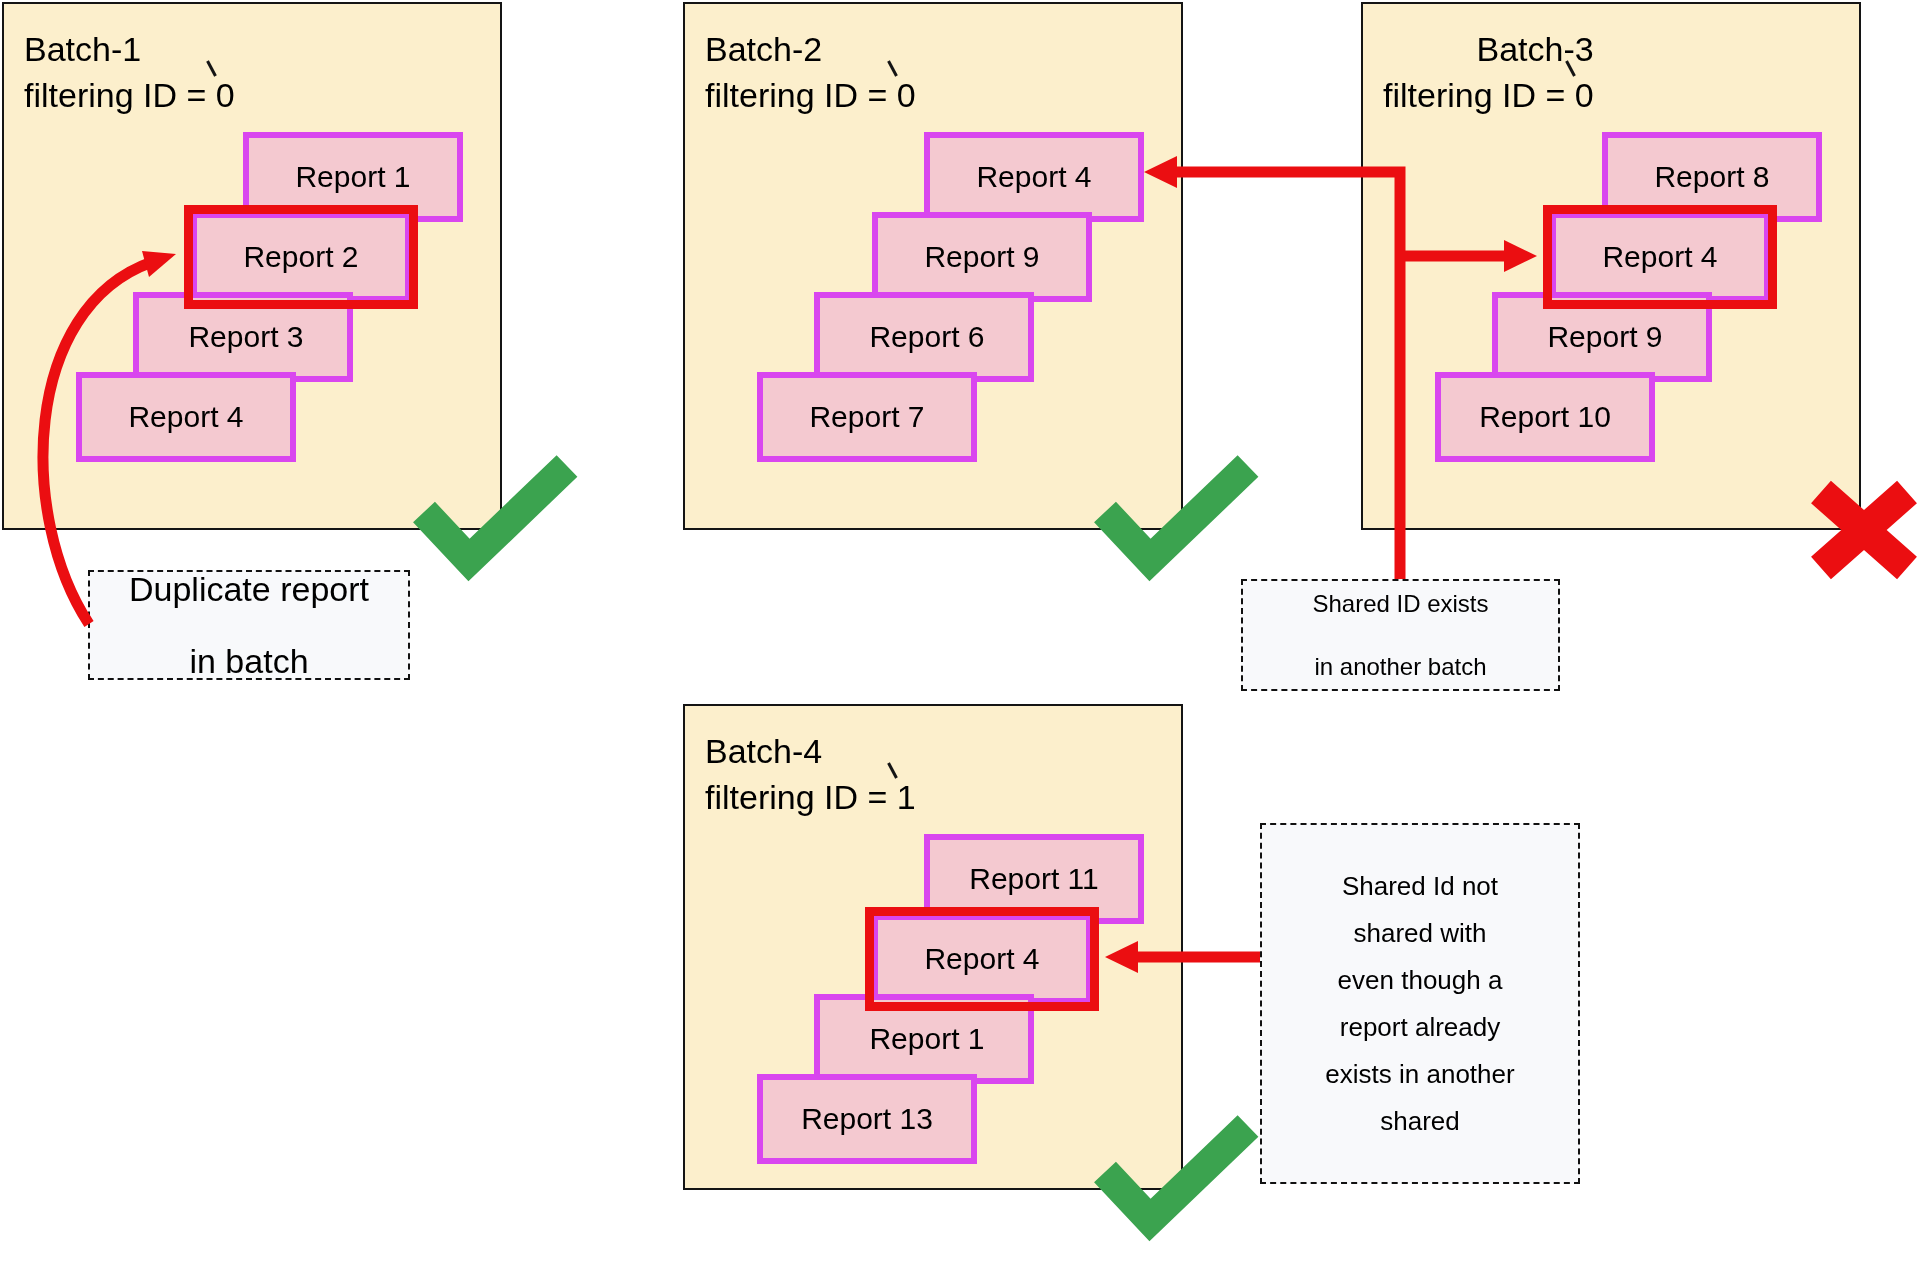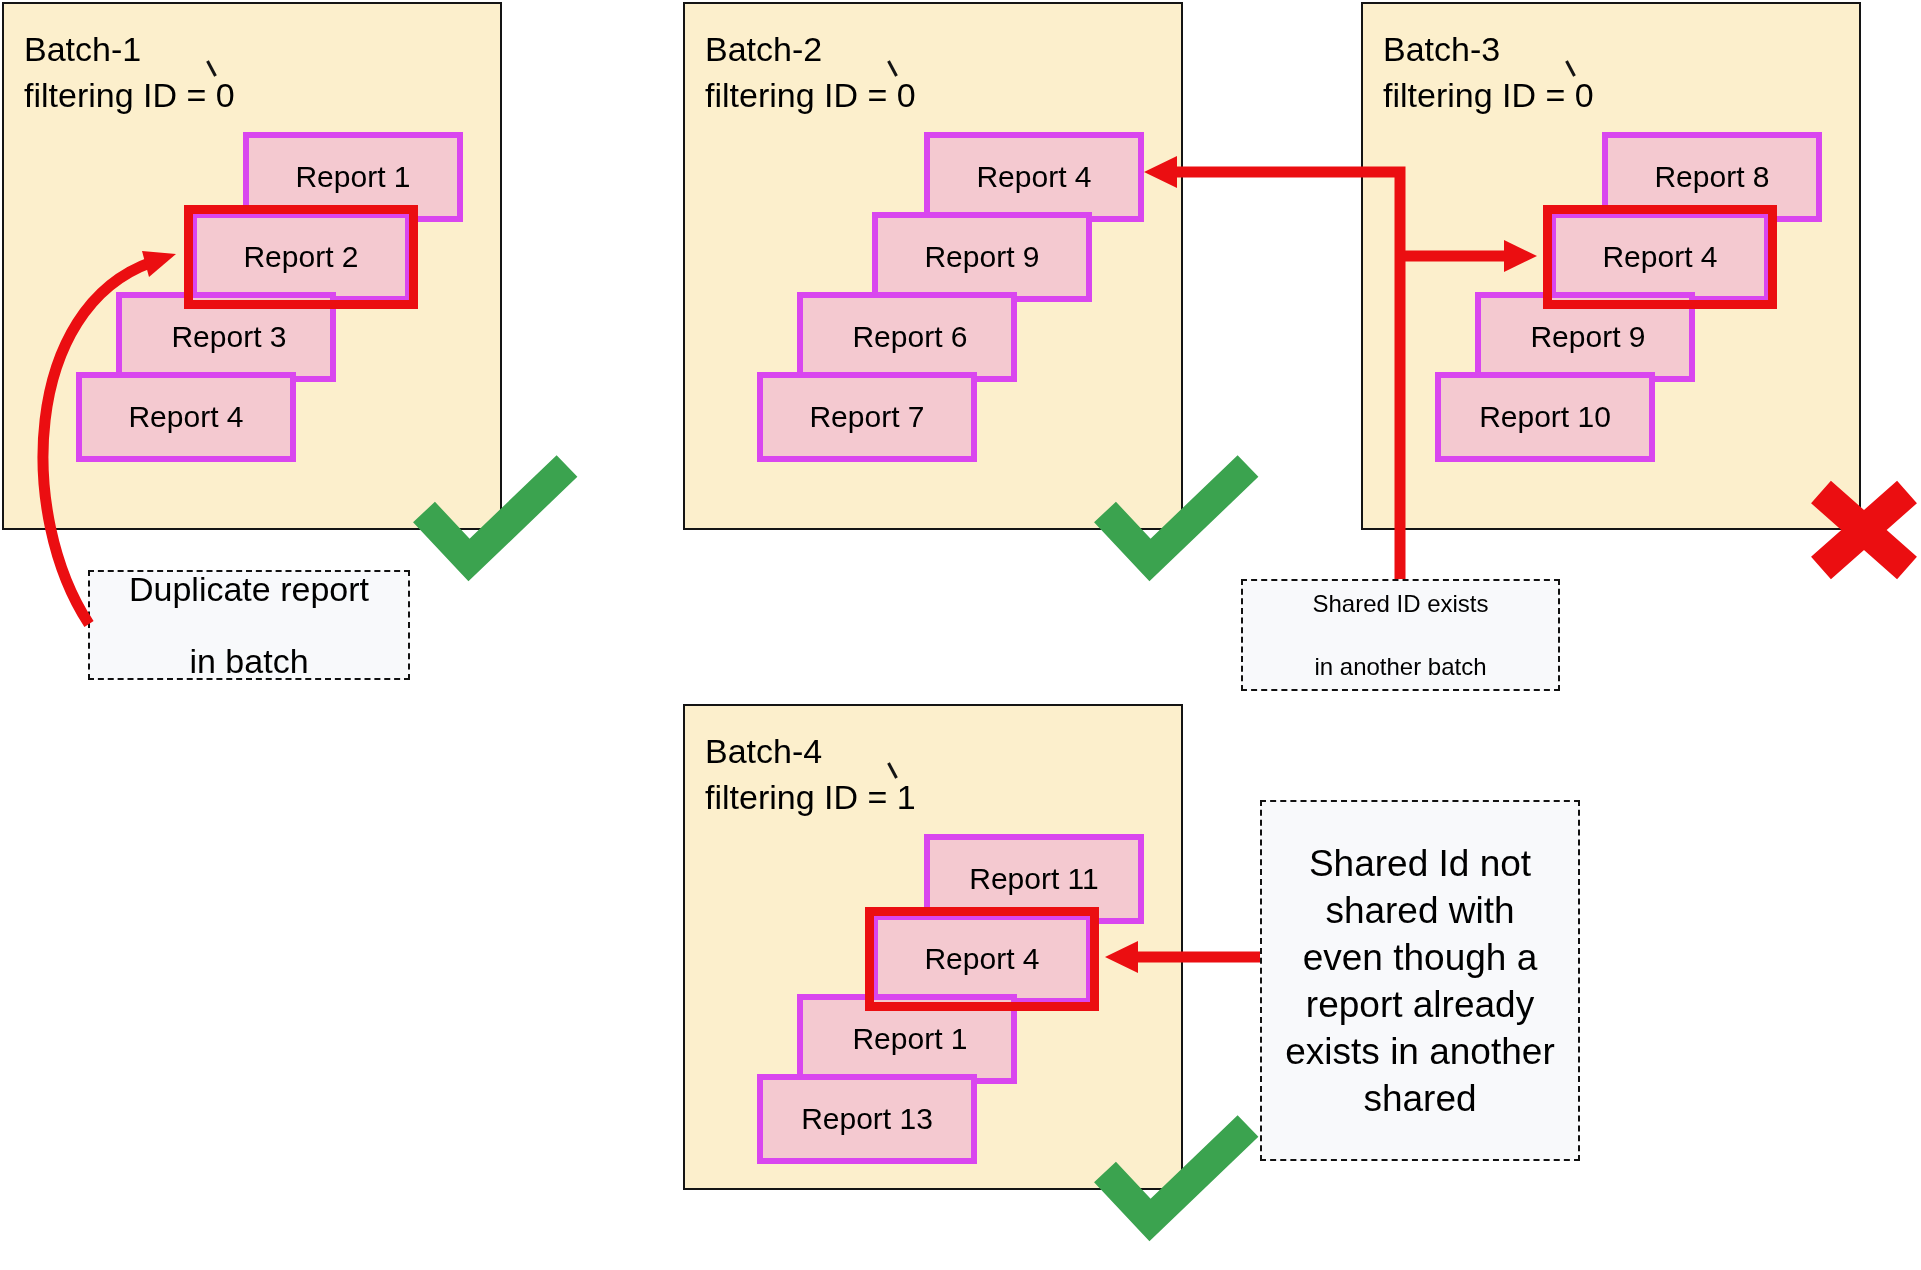--- a/index.html
+++ b/index.html
@@ -14,21 +14,21 @@
   }
   
   .batch {
     position: absolute;
     width: 500px;
     background: #FCEFCC;
     border: 2px solid #141414;
   }
   .b1 { left: 2px;    top: 2px;   height: 528px; }
   .b2 { left: 683px;  top: 2px;   height: 528px; }
-  .b3 { left: 1361px; top: 2px;   height: 528px; }
+  .b3 { left: 1361px; top: 2px;   height: 528px; text-align: right; }
   .b4 { left: 683px;  top: 704px; height: 486px; }
   .batch-title {
     position: absolute;
     left: 20px; top: 22px;
     font-size: 34px;
     line-height: 46px;
     white-space: nowrap;
   }
   .tick {
     position: absolute;
@@ -43,21 +43,21 @@
     width: 220px; height: 90px;
     background: #F4C9D0;
     border: 6px solid #d946ef;
     display: flex;
     align-items: center;
     justify-content: center;
     font-size: 30px;
   }
   .p0 { left: 239px; top: 128px; }
   .p1 { left: 187px; top: 208px; }
-  .p2 { left: 112px; top: 288px; padding-left: 6px; }
+  .p2 { left: 129px; top: 288px; padding-left: 6px; }
   .p3 { left: 72px;  top: 368px; }
   .hl {
     position: absolute;
     inset: -13px;
     border: 9px solid #EB0E11;
     z-index: 12;
     pointer-events: none;
   }
   
   .note {
@@ -66,21 +66,21 @@
     border: 2px dashed #111;
     display: flex;
     flex-direction: column;
     justify-content: center;
     text-align: center;
     z-index: 3;
   }
   .note div { white-space: nowrap; }
   .note1 { left: 88px;   top: 570px; width: 322px; height: 110px; font-size: 34px; line-height: 46px; gap: 26px; }
   .note2 { left: 1241px; top: 579px; width: 319px; height: 112px; font-size: 24px; line-height: 46px; gap: 17px; }
-  .note3 { left: 1260px; top: 800px; width: 320px; height: 361px; font-size: 37px; line-height: 47px; }
+  .note3 { left: 1260px; top: 823px; width: 320px; height: 361px; font-size: 26px; line-height: 47px; }
   
   .overlay {
     position: absolute;
     left: 0; top: 0;
     z-index: 20;
     pointer-events: none;
   }
 </style>
 </head>
 <body>

